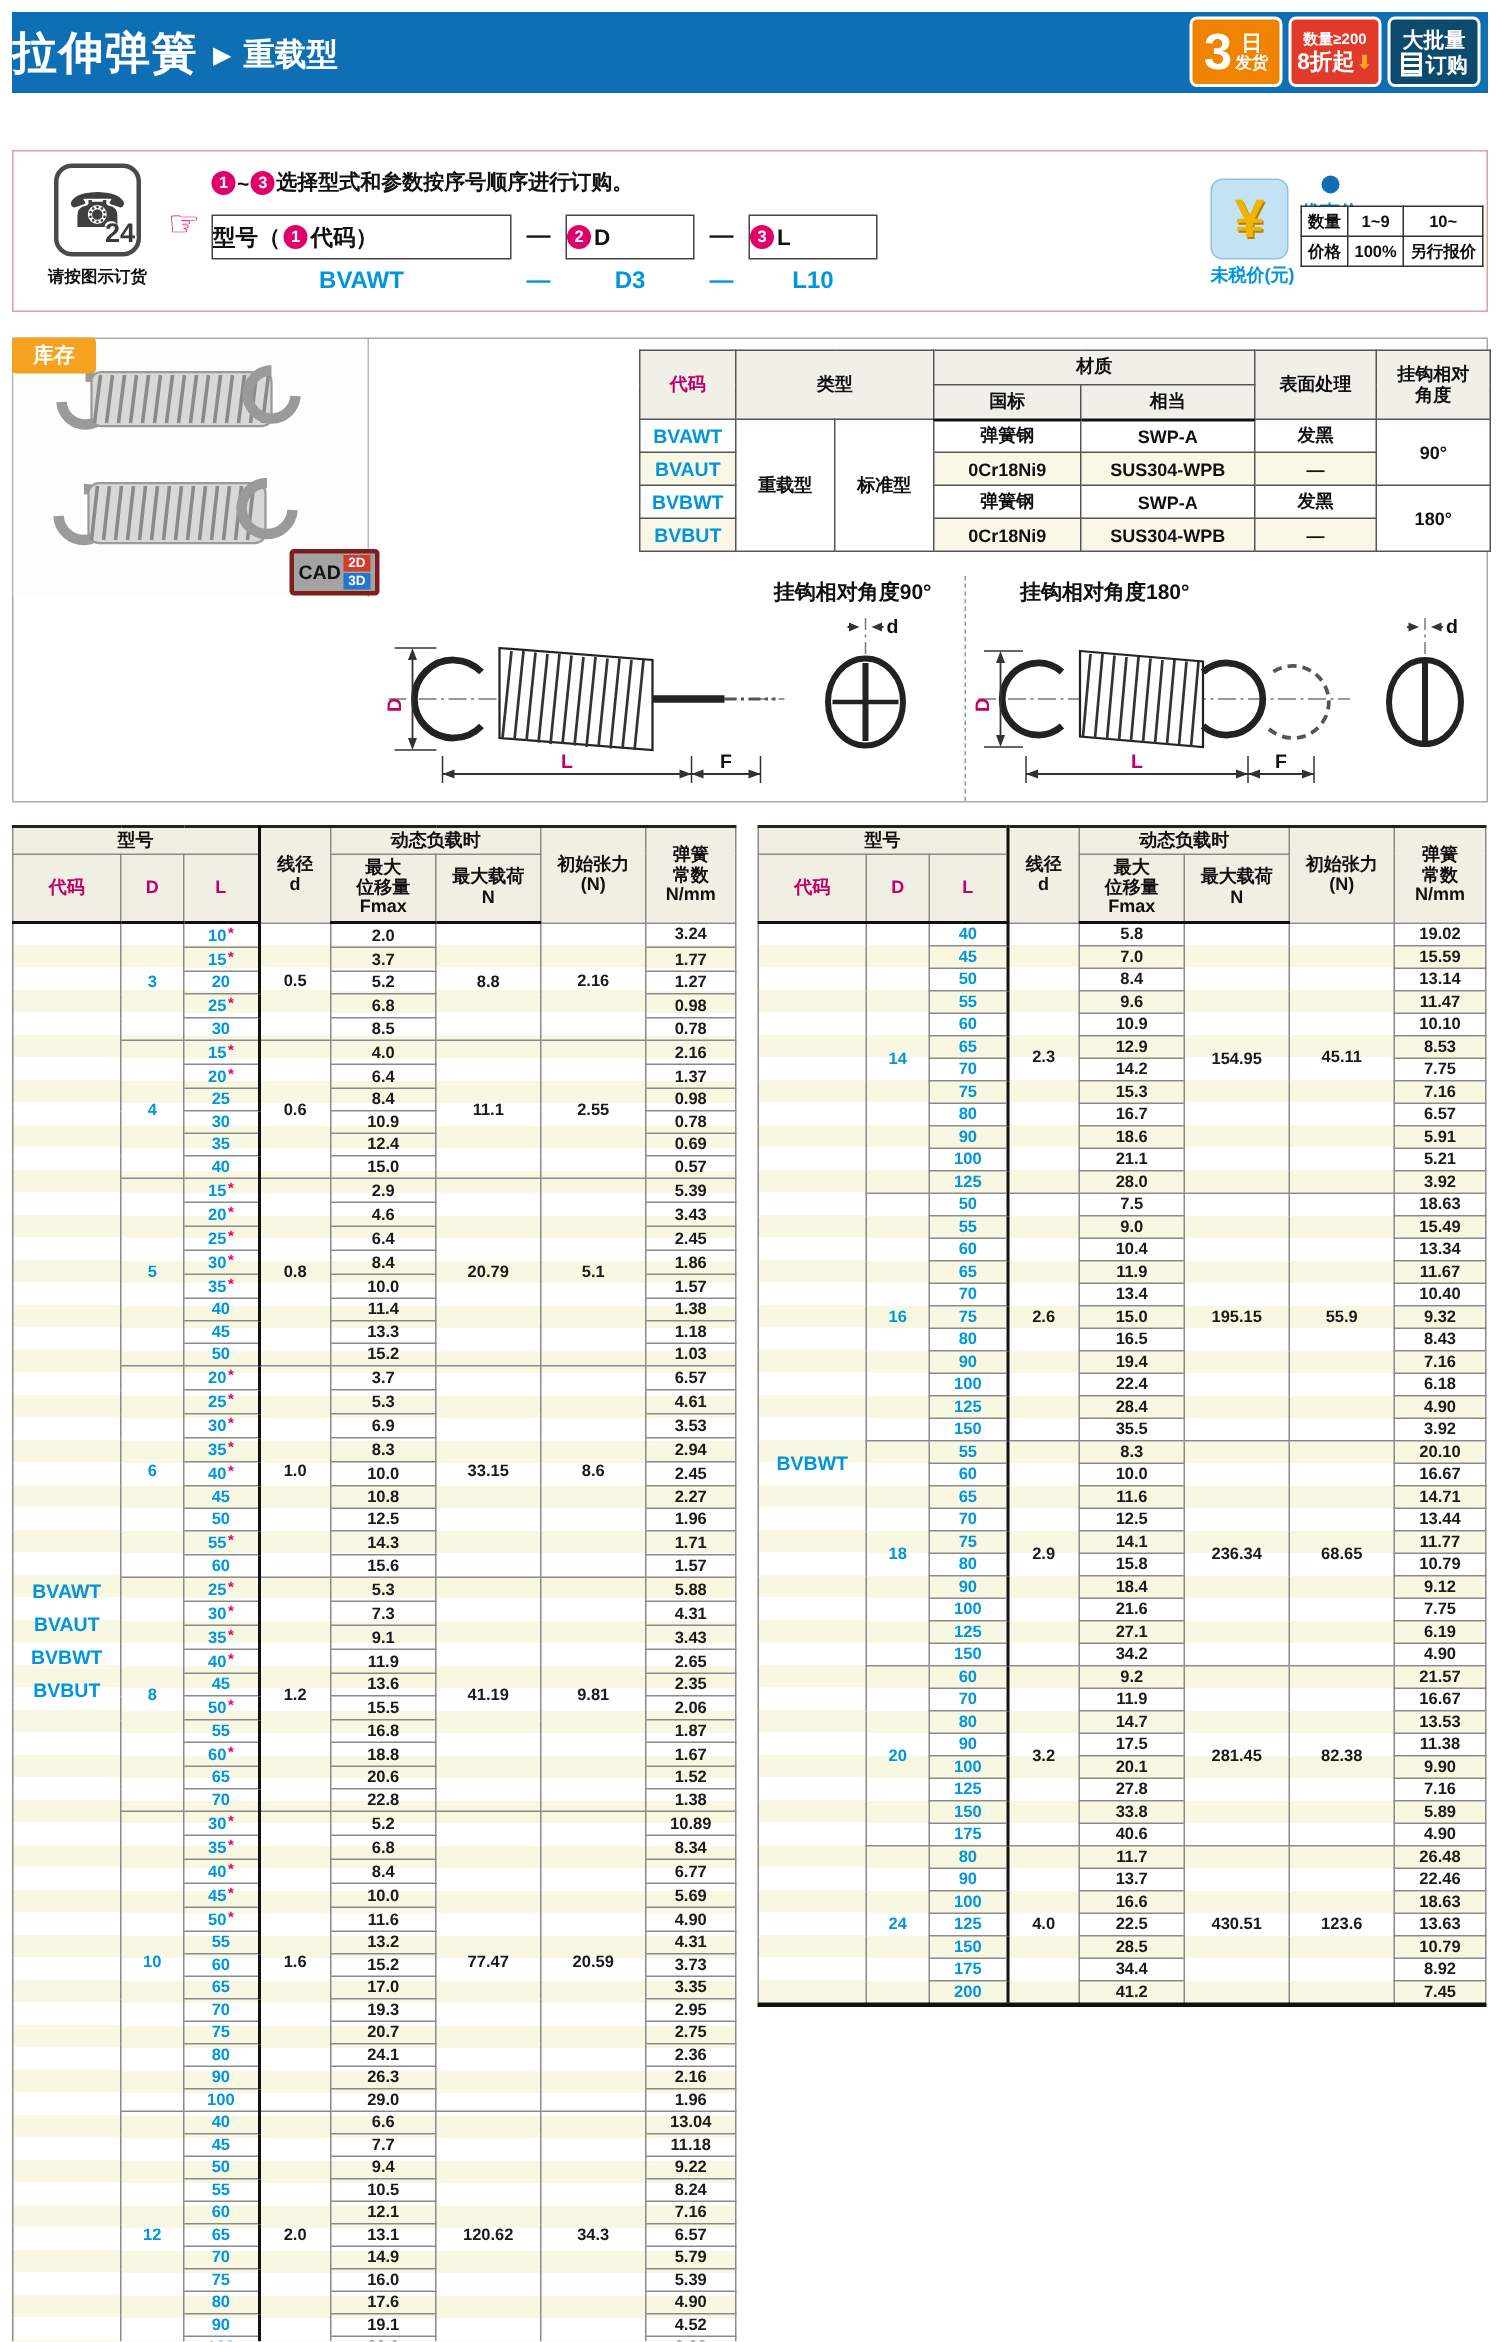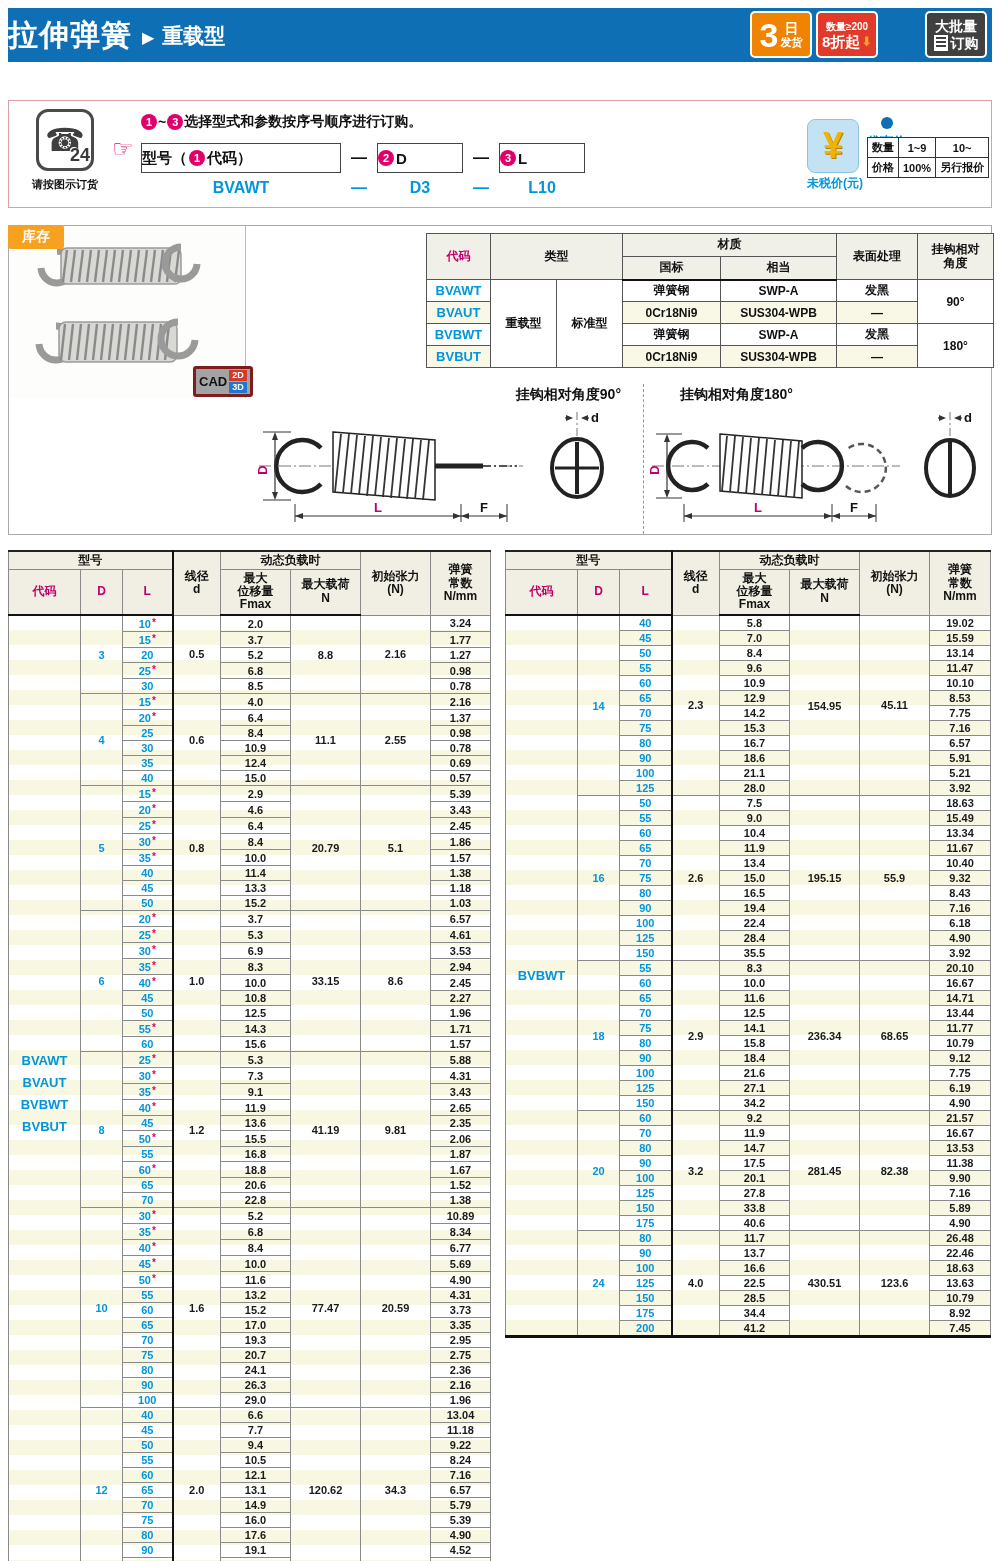--- a/index.html
+++ b/index.html
@@ -16,21 +16,21 @@
   .badge{width:62px;height:47px;border:2px solid #fff;border-radius:5px;color:#fff;font-weight:bold;display:flex;flex-direction:column;justify-content:center;align-items:center;box-sizing:border-box;}
   .badge.ship{background:#f08300;flex-direction:row;gap:2px;}
   .ship .big3{font-size:34px;line-height:34px;}
   .ship .ship-col{display:flex;flex-direction:column;align-items:center;}
   .ship .unit{font-size:14px;line-height:15px;}
   .ship .small{font-size:11px;line-height:12px;}
   .badge.disc{background:#e23a2a;}
   .disc .l1{font-size:10px;line-height:13px;}
   .disc .l2{font-size:15px;line-height:17px;display:flex;align-items:center;gap:1px;}
   .disc .arr{color:#f5a623;font-size:13px;}
-  .badge.bulk{background:#404040;margin-left:43px;}
+  .badge.bulk{background:#0c4a6e;}
   .bulk .l1{font-size:14px;line-height:17px;}
   .bulk .l2{font-size:14px;line-height:17px;display:flex;align-items:center;gap:3px;}
   .doc-ico{display:inline-block;width:10px;height:12px;border:2px solid #fff;background:repeating-linear-gradient(to bottom,transparent 0 2px,#fff 2px 4px);}
 
   
   .order-box{position:absolute;left:8px;top:100px;width:984px;height:108px;border:1px solid #dd9f9f;box-sizing:border-box;background:#fff;}
   .phone{position:absolute;left:16px;top:8px;width:80px;text-align:center;}
   .phone .ph-ico{position:relative;width:58px;height:62px;margin:0 auto;border:3px solid #4a4a4a;border-radius:12px;box-sizing:border-box;}
   .phone .ph-glyph{font-size:32px;color:#3f3f3f;line-height:56px;}
   .phone .ph-24{position:absolute;right:1px;bottom:2px;font-size:18px;font-weight:bold;color:#3a3a3a;text-shadow:1px 1px 0 #fff,-1px -1px 0 #fff;}

